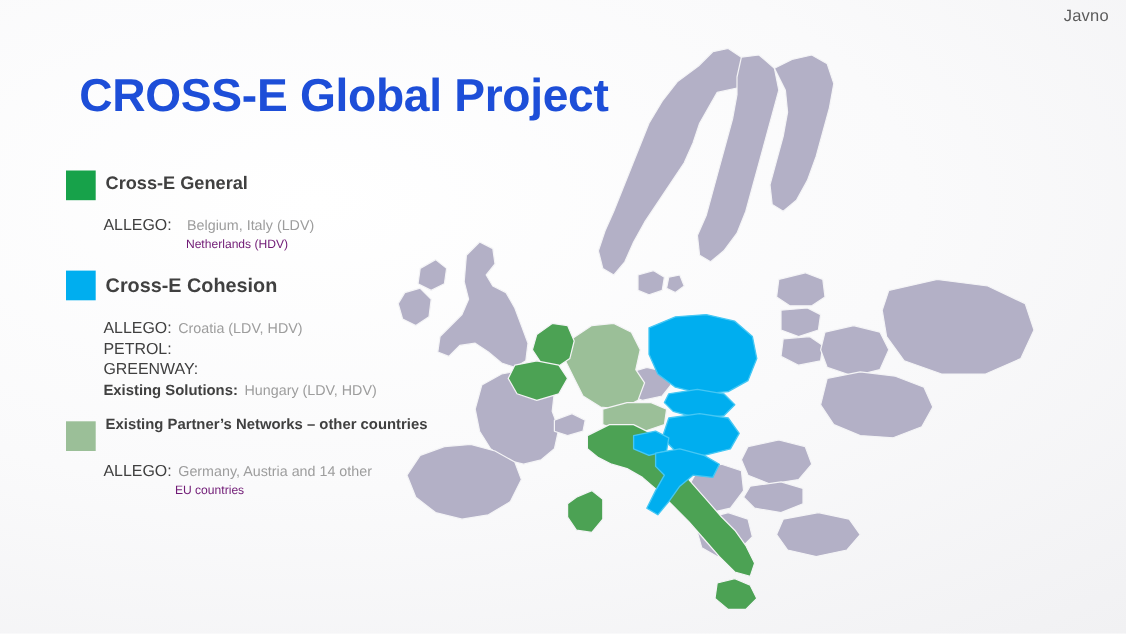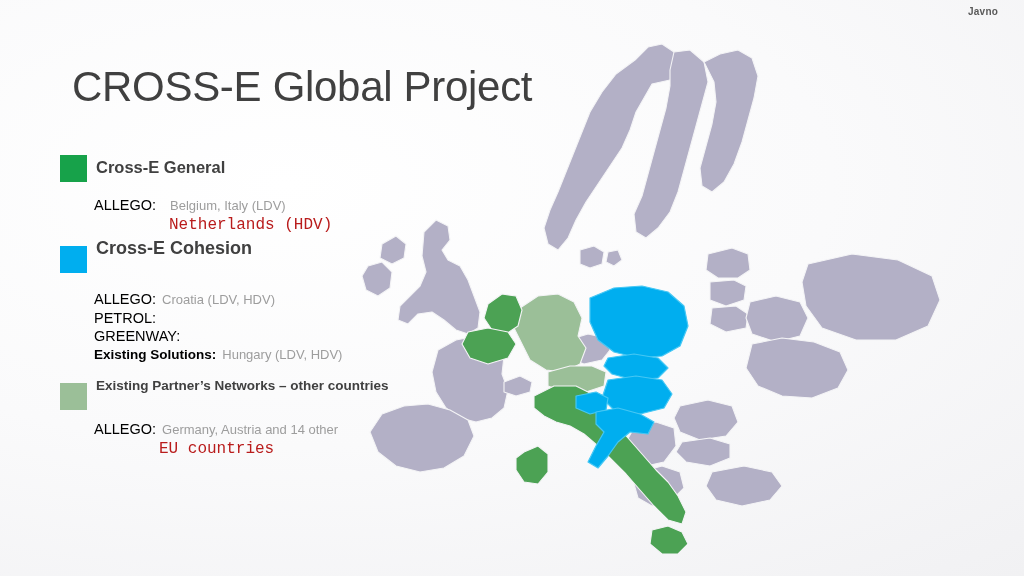--- a/index.html
+++ b/index.html
@@ -15,36 +15,35 @@
     background: radial-gradient(ellipse 140% 120% at 28% 32%,
                 #ffffff 0%, #fafafb 38%, #f2f2f4 72%, #ececed 100%);
     position: relative;
     -webkit-font-smoothing: antialiased;
   }
 
   
   .corner-tag {
     position: absolute;
     top: 7px;
-    right: 26px;
-    font-size: 10px;
+    right: 16px;
+    font-size: 15px;
     color: #5a5a5a;
     letter-spacing: 0.2px;
     line-height: 1;
-    font-weight: bold;
   }
 
   
   .slide-title {
     position: absolute;
     left: 72px;
     top: 64px;
     font-size: 42px;
-    font-weight: 400;
-    color: #404040;
+    font-weight: 700;
+    color: #1d4ed8;
     letter-spacing: -0.3px;
     line-height: 1.1;
     white-space: nowrap;
   }
 
   
   .legend {
     position: absolute;
     left: 60px;
     top: 150px;
@@ -66,53 +65,52 @@
     white-space: nowrap;
   }
 
   
   .g1-swatch { top: 5px; background: #17A24A; }
   .g1-heading { top: 8px; font-size: 16.5px; }
   .g1-rows { position: absolute; left: 34px; top: 46px; }
 
   
   .g2-swatch { top: 96px; background: #00AEEF; }
-  .g2-heading { top: 88px; font-size: 18px; }
+  .g2-heading { top: 99px; font-size: 18px; }
   .g2-rows { position: absolute; left: 34px; top: 140px; }
 
   
   .g3-swatch { top: 233px; background: #9BBF98; }
   .g3-heading { top: 228px; font-size: 13.5px; }
   .g3-rows { position: absolute; left: 34px; top: 270px; }
 
   
   .row {
     display: flex;
     align-items: baseline;
     white-space: nowrap;
     line-height: 1.28;
   }
   .row .co {
-    color: #000000;
+    color: #404040;
     font-size: 14.5px;
     font-weight: 400;
   }
   .row .co.bold { font-weight: bold; font-size: 13.5px; }
   .row .cn {
     color: #9d9d9d;
     font-size: 13px;
     padding-left: 6px;
   }
   .row .cn.wide { padding-left: 14px; }
   .cont {
-    color: #b91c1c;
-    font-size: 16px;
+    color: #701a75;
+    font-size: 11px;
     white-space: nowrap;
     line-height: 1.28;
-    font-family: Liberation Mono, monospace;
   }
   .cont.indent-a { padding-left: 75px; }
   .cont.indent-b { padding-left: 65px; }
 
   
   .map-wrap {
     position: absolute;
     left: 352px;
     top: 14px;
     width: 672px;

